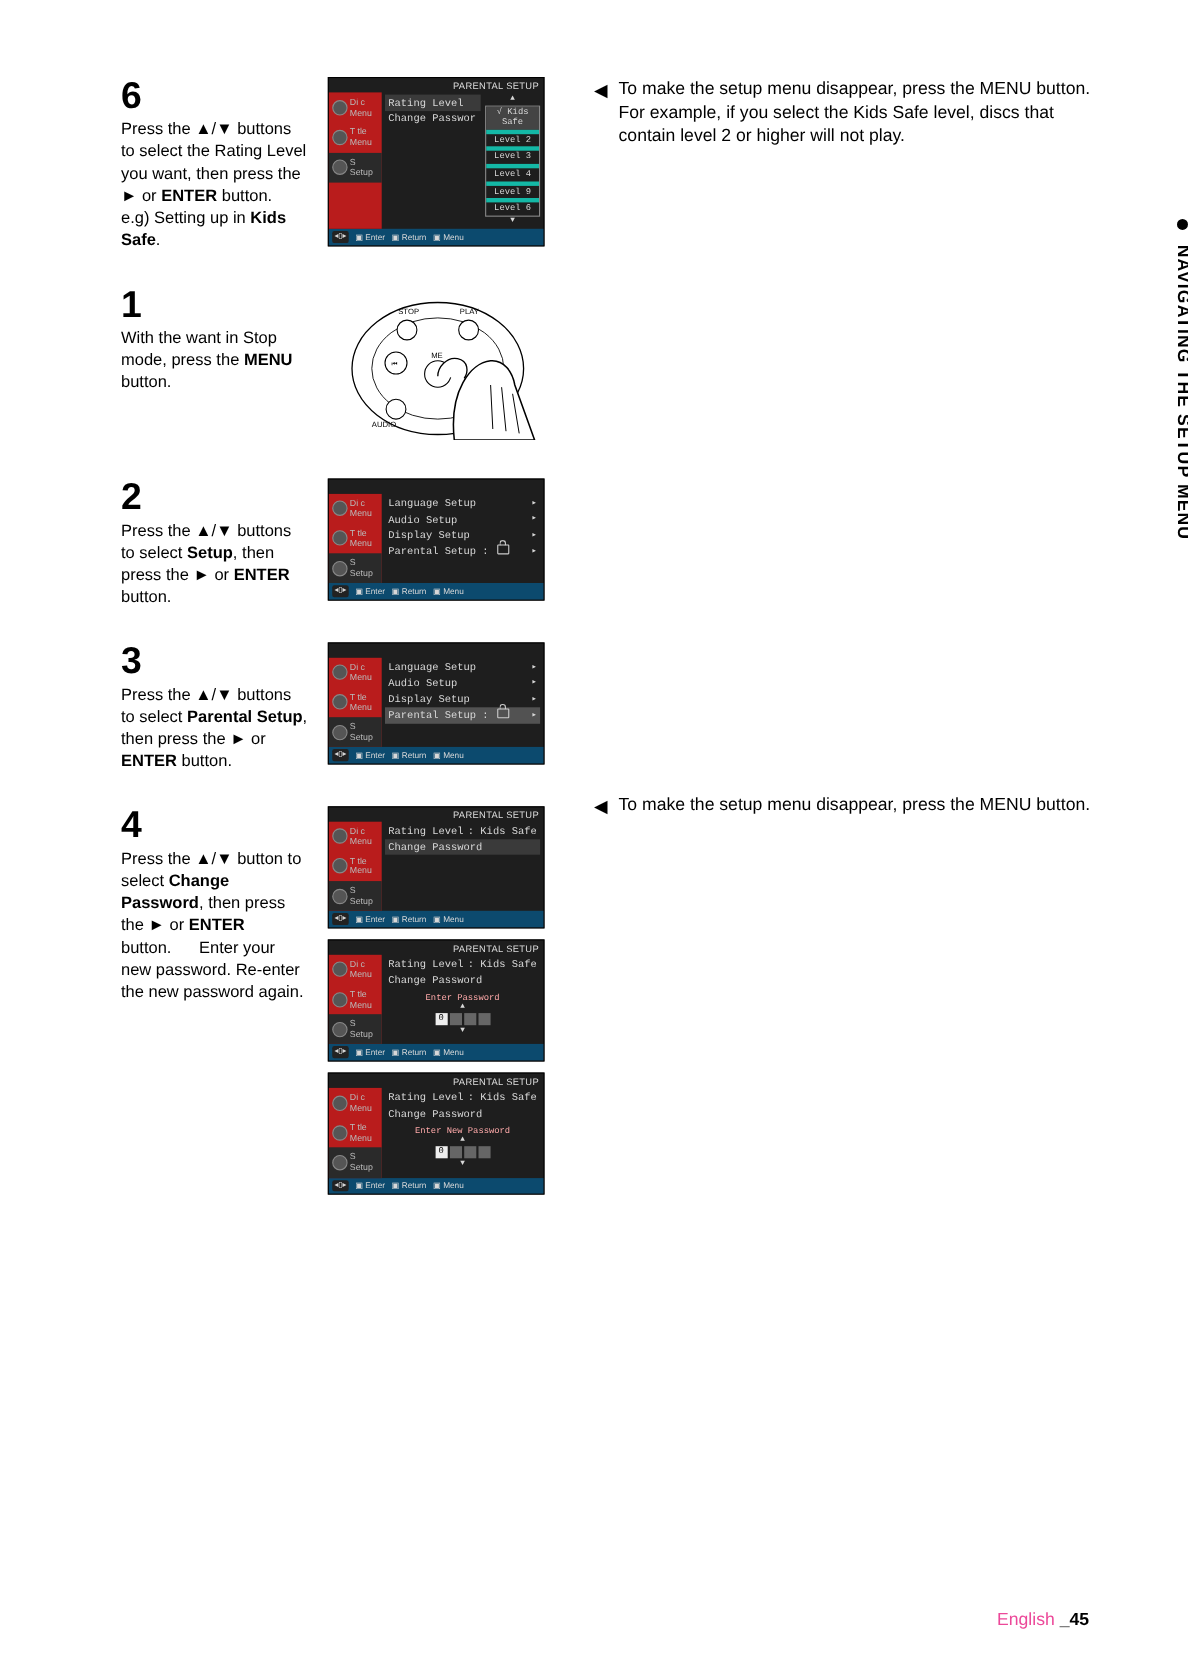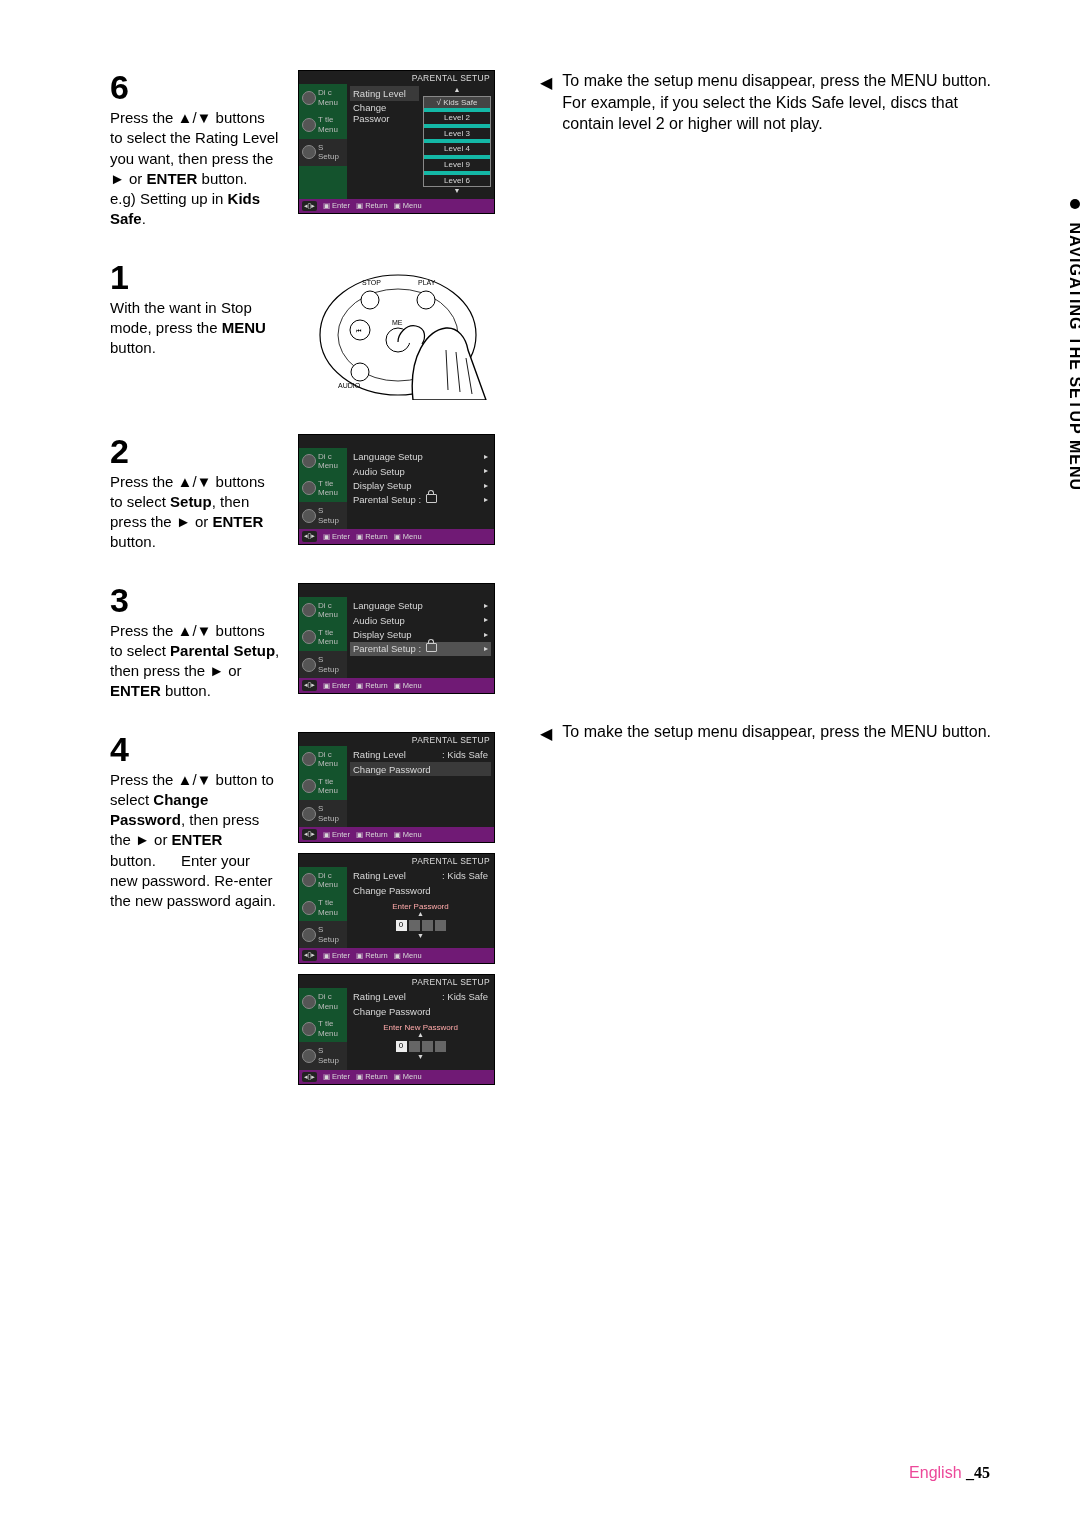--- a/index.html
+++ b/index.html
@@ -19,44 +19,44 @@
   .step-col-text { width:170px; flex:0 0 170px; }
   .step-col-img { flex:1; }
   .side-tab {
     position:absolute; right:-6px; top:195px; background:#fff;
     writing-mode: vertical-rl; text-orientation: mixed;
     font-size:16px; font-weight:bold; letter-spacing:1px;
     padding:4px 2px;
   }
   .side-tab .bullet { display:inline-block; width:10px; height:10px; background:#000; border-radius:50%; margin-bottom:8px;}
   .footer { position:absolute; bottom:45px; right:90px; font-size:16px;}
-  .footer .pg { font-weight:bold;font-family:Liberation Serif, serif;}
+  .footer .pg { font-weight:bold;}
   .footer .lang { color:#ec4899;}
   .right-item { font-size:16px; line-height:1.35; display:flex; gap:10px; margin-bottom:6px;}
   .right-item .arrow { font-size:16px; padding-top:2px;}
   .note-head { font-weight:bold; font-size:16px; margin-top:4px;}
   .note-body { font-size:16px; line-height:1.35;}
   
   .osd { background:#1e1e1e; color:#d8d8d8; font-size:9.5px; line-height:1.2; width:195px; border:1px solid #000;}
   .osd .title { text-align:right; font-size:8.5px; padding:2px 4px 1px; letter-spacing:0.3px; color:#ddd;}
   .osd .body { display:flex; }
-  .osd .navcol { width:48px; background:#14532d; display:flex; flex-direction:column; font-size:8px;}
+  .osd .navcol { width:48px; background:#b91c1c; display:flex; flex-direction:column; font-size:8px;}
   .osd .navitem { display:flex; align-items:center; gap:2px; padding:4px 3px; color:#bbb;}
   .osd .navitem.sel { background:#2a2a2a;}
   .osd .navicon { width:12px;height:12px;border-radius:50%;background:#555;border:1px solid #888; flex:0 0 12px;}
-  .osd .main { flex:1; padding:2px 3px 3px 3px;}
+  .osd .main { flex:1; padding:2px 3px 3px 3px;font-family:Liberation Mono, monospace;}
   .osd .row { display:flex; justify-content:space-between; align-items:center; padding:1.5px 3px;}
   .osd .row.hl { background:#3a3a3a;}
   .osd .row.sel { background:#525252;}
   .osd .tri { font-size:8px;}
   .osd .sub { display:flex; flex-direction:column; border:1px solid #888; margin-top:1px; font-size:8px;}
   .osd .sub .srow{ padding:1px 4px; text-align:center; border-top:4px solid #14b8a6;}
   .osd .sub .srow.first{ border-top:none;}
   .osd .sub .srow.chk{ background:#444;}
-  .osd .foot { display:flex; gap:6px; background:#701a75; padding:2px 3px; font-size:7.5px; align-items:center;}
+  .osd .foot { display:flex; gap:6px; background:#0c4a6e; padding:2px 3px; font-size:7.5px; align-items:center;}
   .osd .foot .navkey{ background:#222; border-radius:2px; padding:1px 2px; font-size:7px;}
   .osd .entbox { text-align:center; padding:4px 0;}
   .osd .entbox .lbl{ color:#faa; font-size:8px;}
   .osd .entbox .digits{ display:inline-flex; gap:2px; margin:2px 0;}
   .osd .entbox .digits span{ width:11px;height:11px;background:#eee;color:#000;font-size:8px; display:flex;align-items:center;justify-content:center;}
   .osd .entbox .digits span.empty{ background:#666;}
   .osd .entbox .ar{ font-size:7px; line-height:0.9;}
   .osd + .osd { margin-top:10px;}
   .remote-svg { width:195px; height:140px; }
   .lock-icon { display:inline-block; width:9px;height:7px;border:1px solid #ccc;border-radius:1px;position:relative; margin:0 2px;}
@@ -107,21 +107,21 @@
                 <div class="main">
                   <div style="display:flex; gap:4px;">
                     <div style="flex:1;">
                       <div class="row hl">
                           <span>Rating Level</span>
                         </div>
                       <div class="row">
                           <span>Change Passwor</span>
                         </div>
                     </div>
-                    <div style="width:68px;">
+                    <div style="width:50px;">
                       <div style="text-align:center;font-size:7px;">▲</div>
                       <div class="sub">
                         <div class="srow first chk">√  Kids Safe</div>
                         <div class="srow">Level 2</div>
                         <div class="srow">Level 3</div>
                         <div class="srow">Level 4</div>
                         <div class="srow">Level 9</div>
                         <div class="srow">Level 6</div>
                       </div>
                       <div style="text-align:center;font-size:7px;">▼</div>

